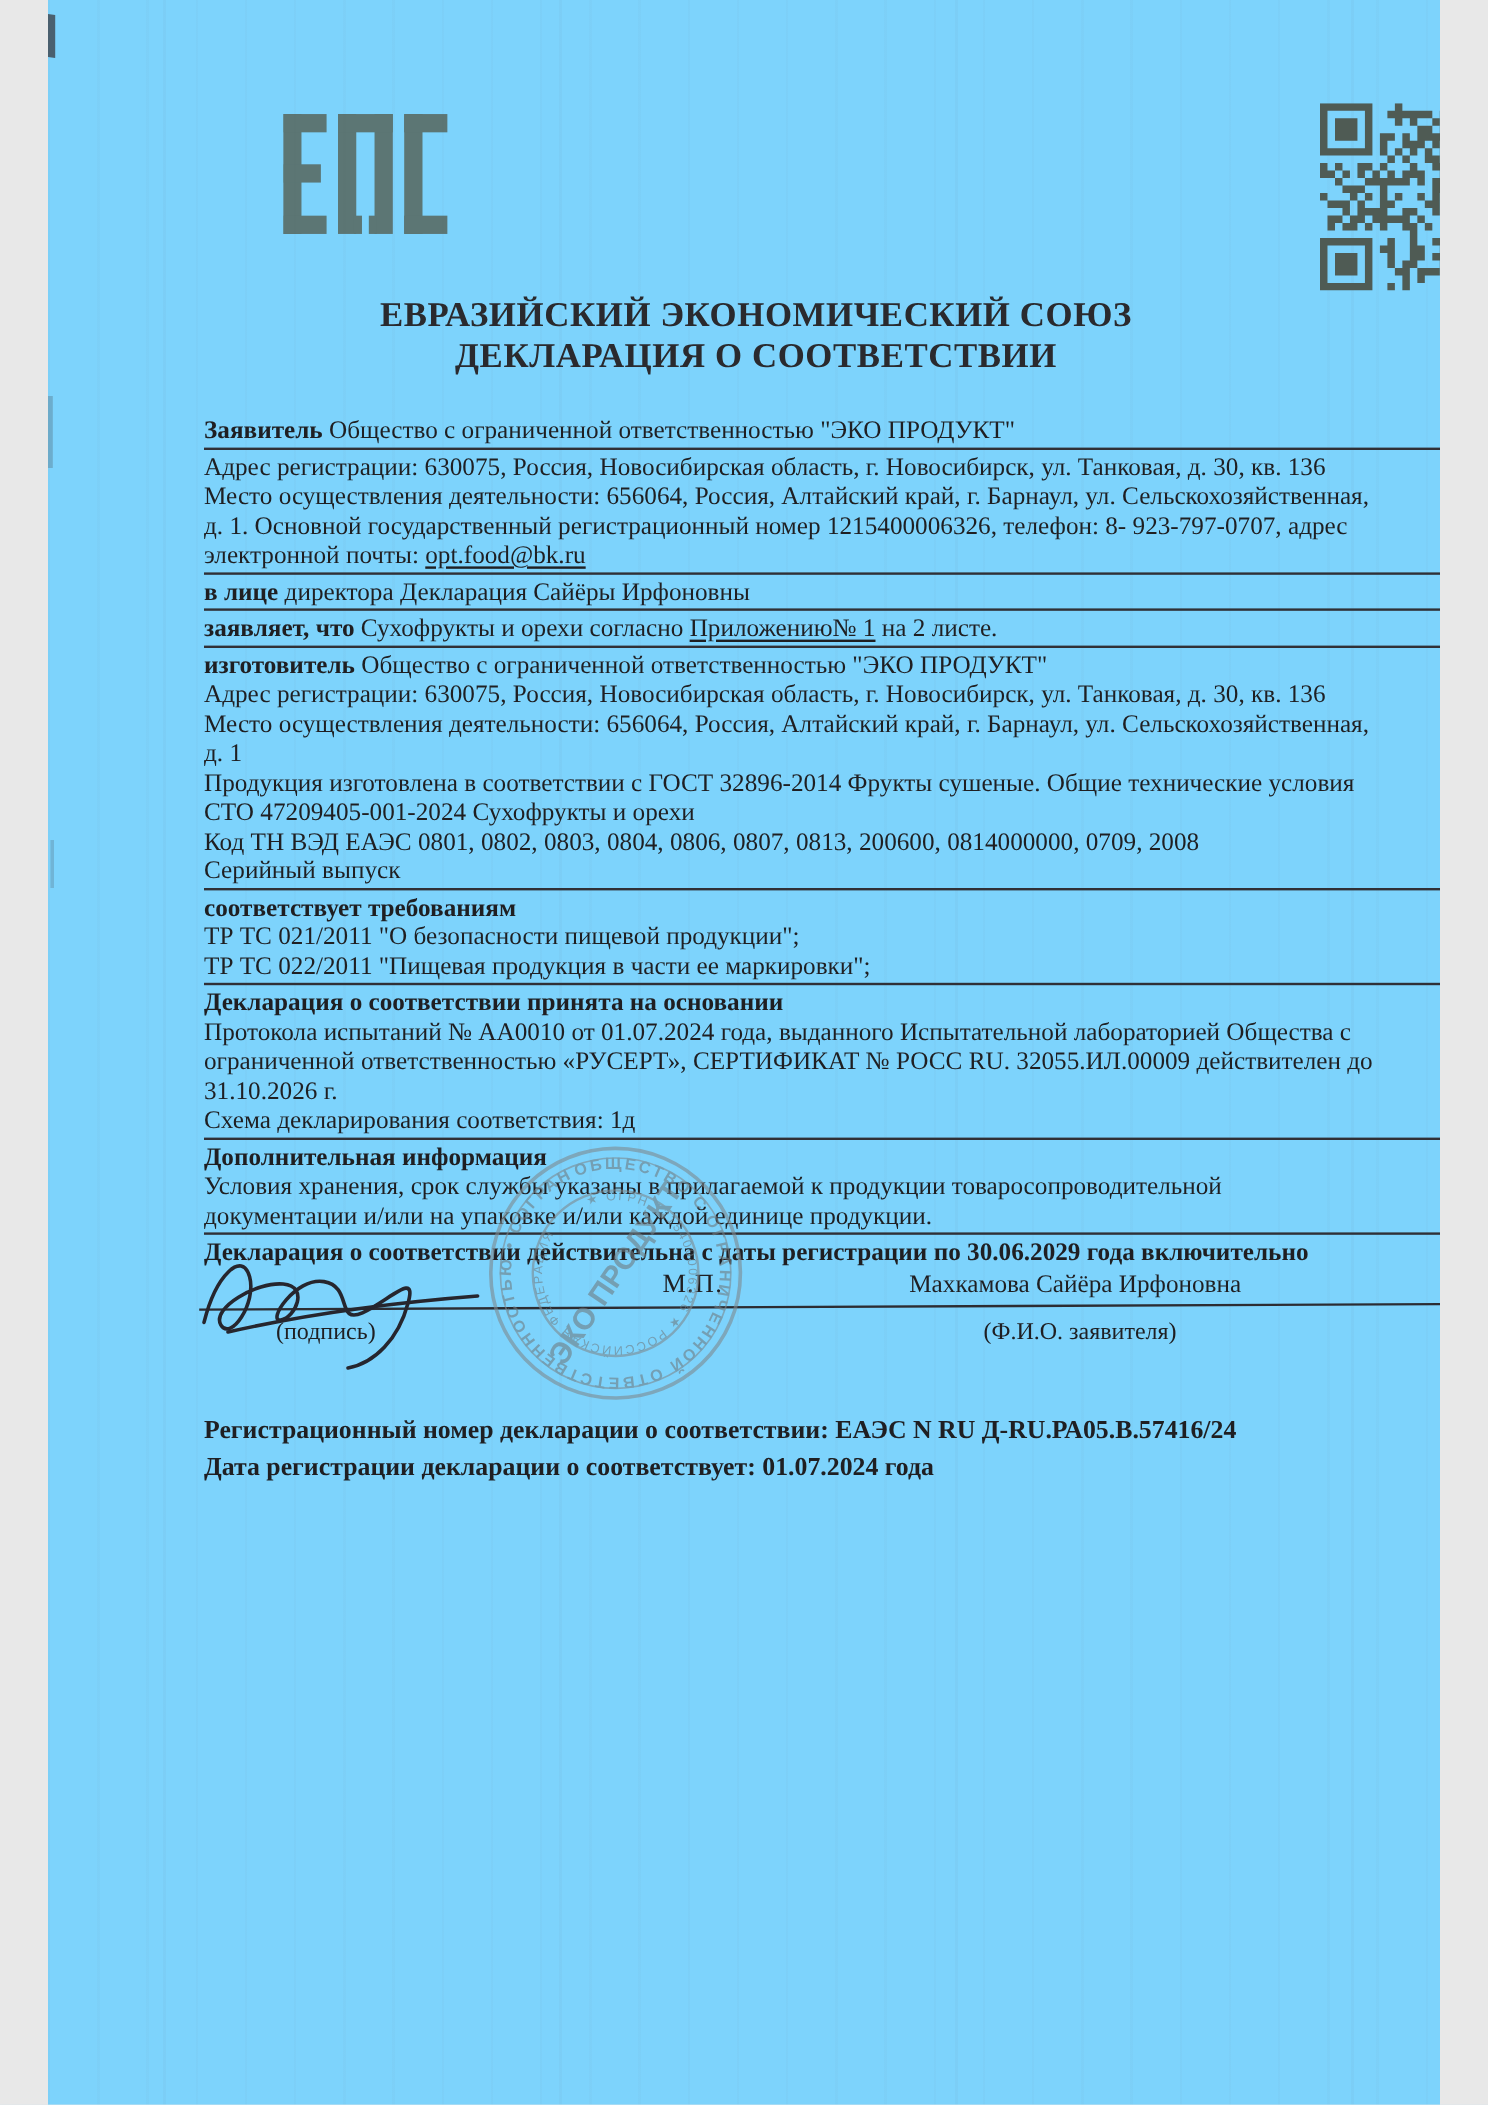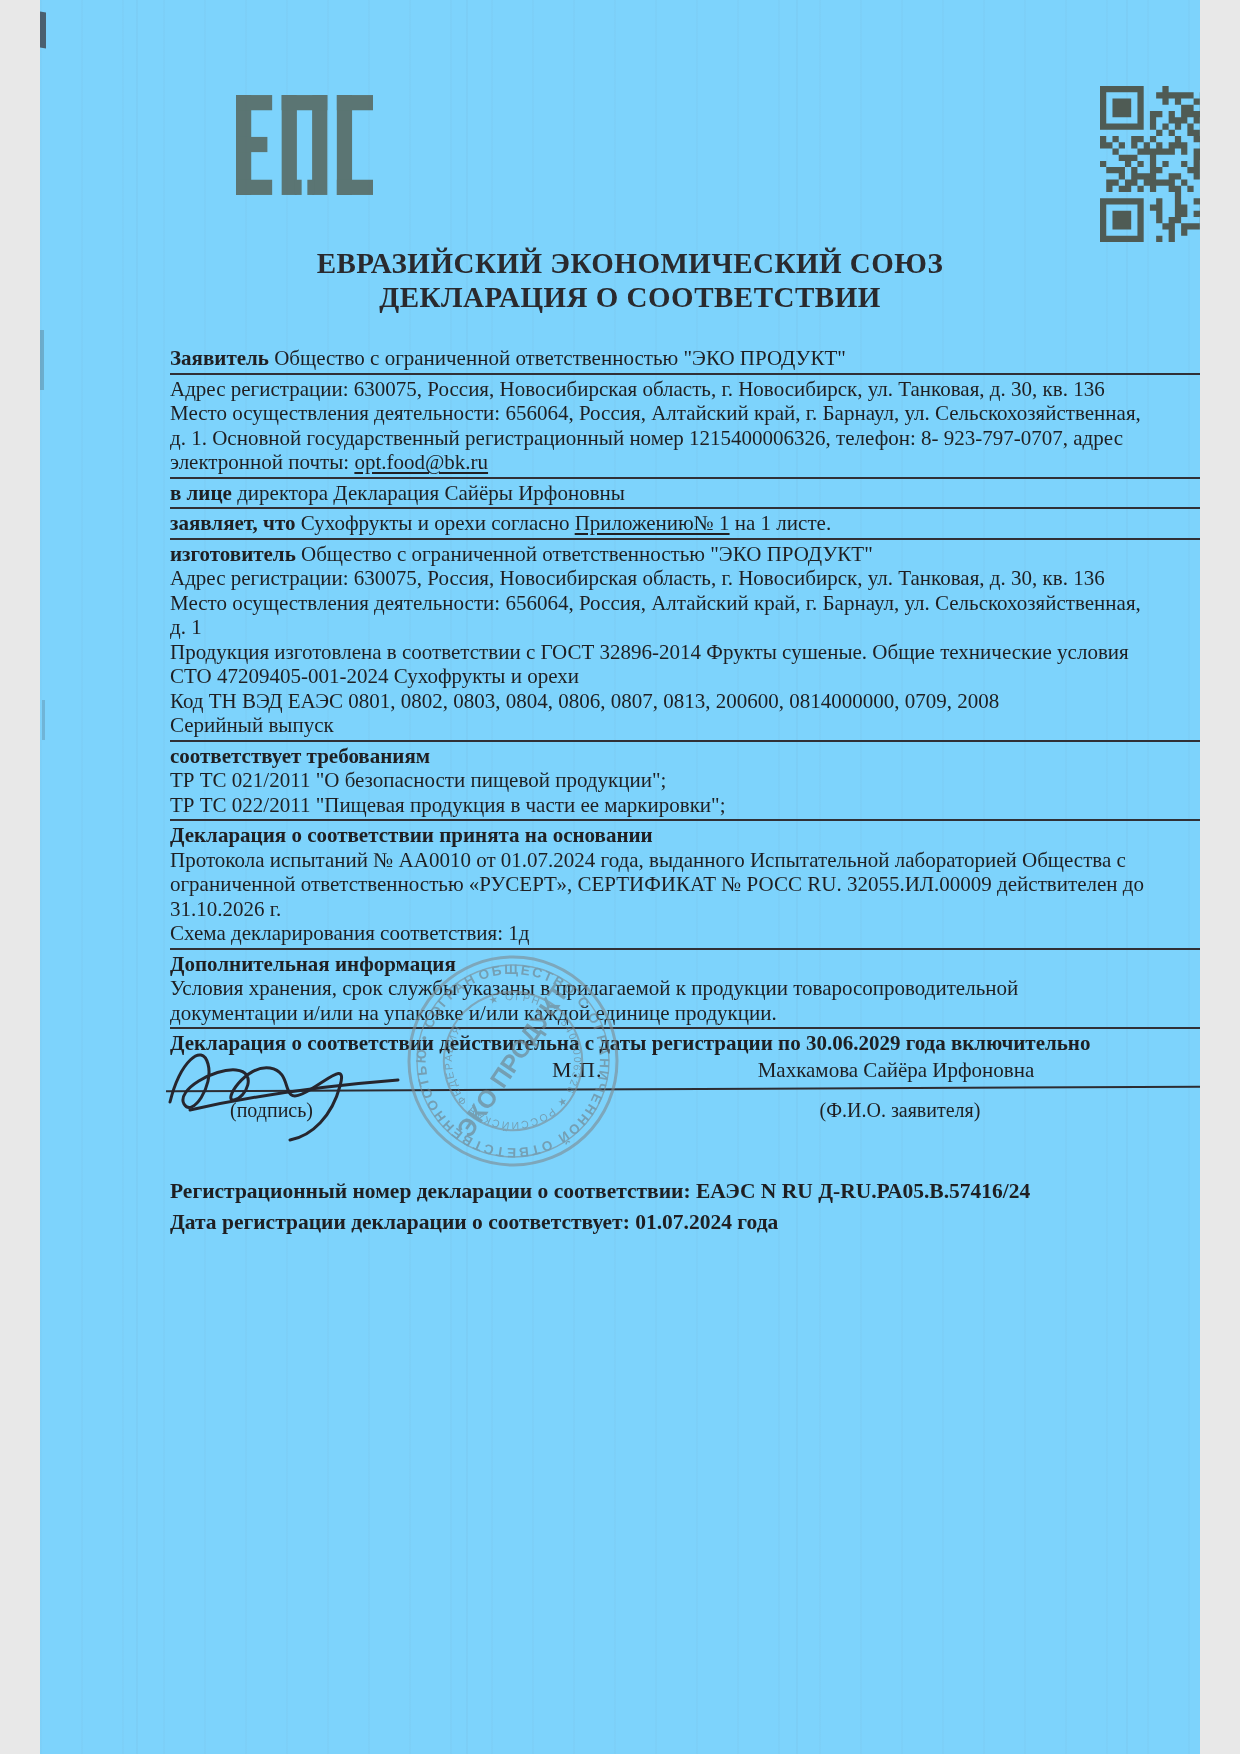--- a/index.html
+++ b/index.html
@@ -96,21 +96,21 @@
       <div class="ln">Место осуществления деятельности: 656064, Россия, Алтайский край, г. Барнаул, ул. Сельскохозяйственная,</div>
       <div class="ln">д. 1. Основной государственный регистрационный номер 1215400006326, телефон: 8- 923-797-0707, адрес</div>
       <div class="ln"><span>электронной почты: </span><span class="u">opt.food@bk.ru</span></div>
     </div>
 
     <div class="sec">
       <div class="ln"><span class="b">в лице</span><span> директора Декларация Сайёры Ирфоновны</span></div>
     </div>
 
     <div class="sec">
-      <div class="ln"><span class="b">заявляет, что</span><span> Сухофрукты и орехи согласно </span><span class="u">Приложению№ 1</span><span> на 1 листе.</span></div>
+      <div class="ln"><span class="b">заявляет, что</span><span> Сухофрукты и орехи согласно </span><span class="u">Приложению№ 1</span><span> на 2 листе.</span></div>
     </div>
 
     <div class="sec">
       <div class="ln"><span class="b">изготовитель</span><span> Общество с ограниченной ответственностью "ЭКО ПРОДУКТ"</span></div>
       <div class="ln">Адрес регистрации: 630075, Россия, Новосибирская область, г. Новосибирск, ул. Танковая, д. 30, кв. 136</div>
       <div class="ln">Место осуществления деятельности: 656064, Россия, Алтайский край, г. Барнаул, ул. Сельскохозяйственная,</div>
       <div class="ln">д. 1</div>
       <div class="ln">Продукция изготовлена в соответствии с ГОСТ 32896-2014 Фрукты сушеные. Общие технические условия</div>
       <div class="ln">СТО 47209405-001-2024 Сухофрукты и орехи</div>
       <div class="ln">Код ТН ВЭД ЕАЭС 0801, 0802, 0803, 0804, 0806, 0807, 0813, 200600, 0814000000, 0709, 2008</div>

